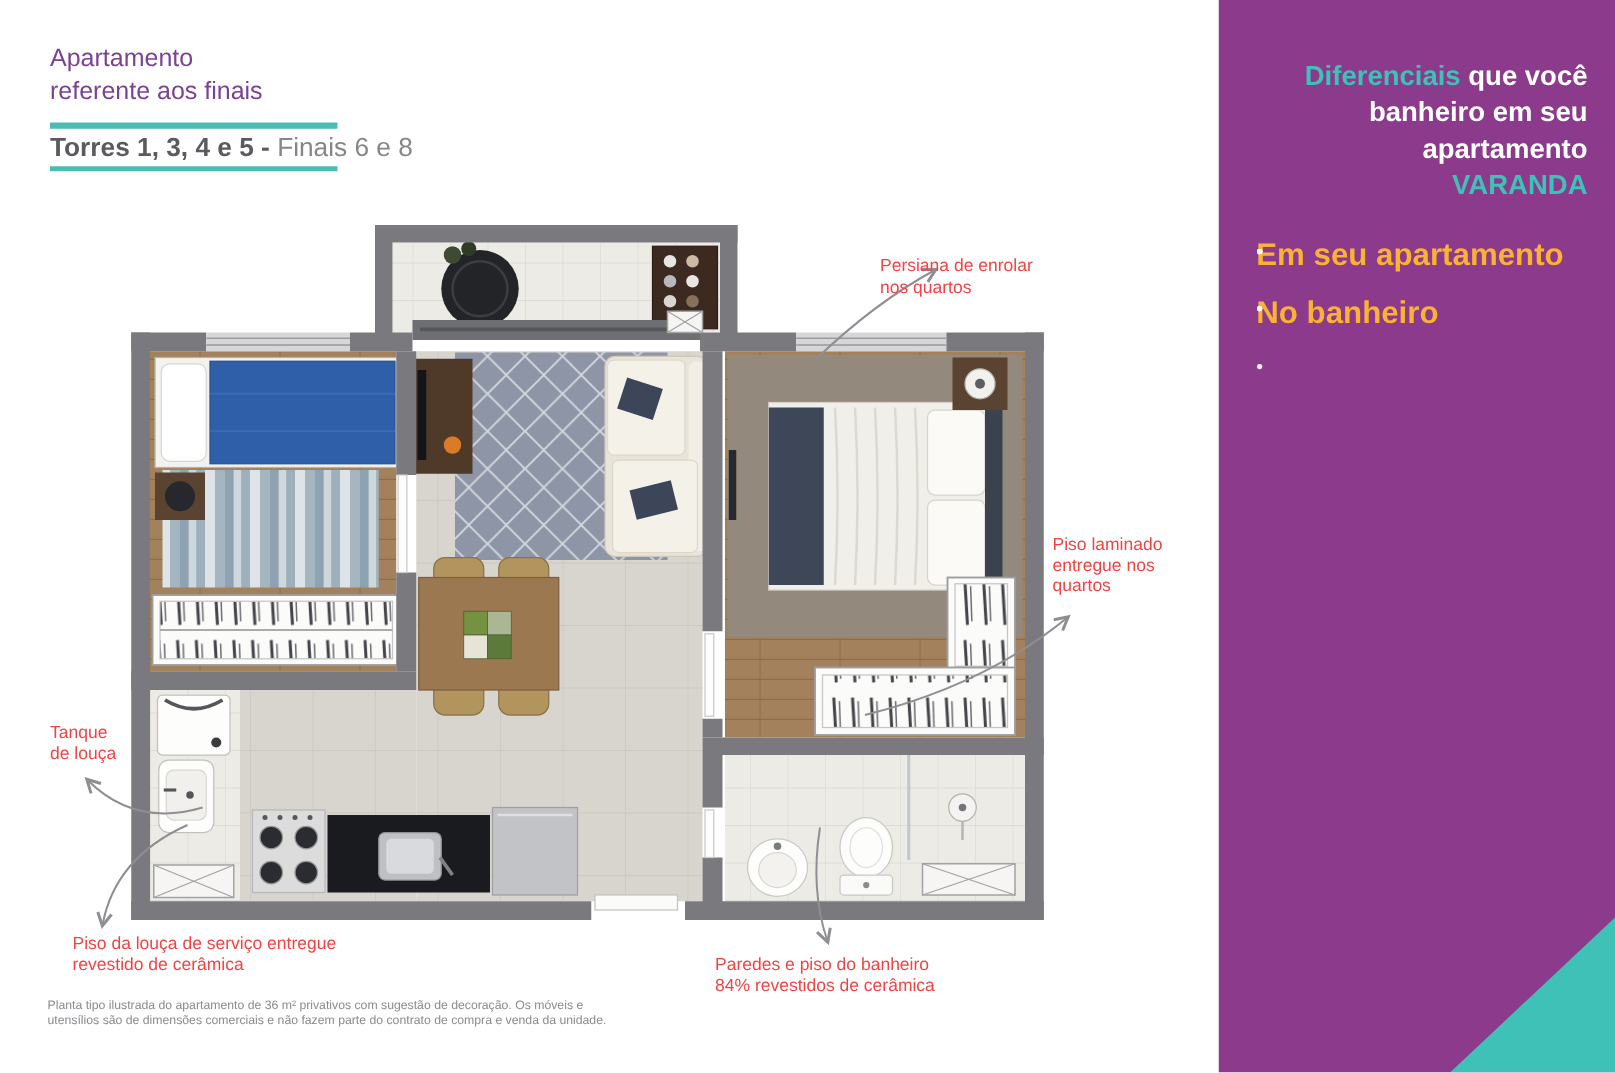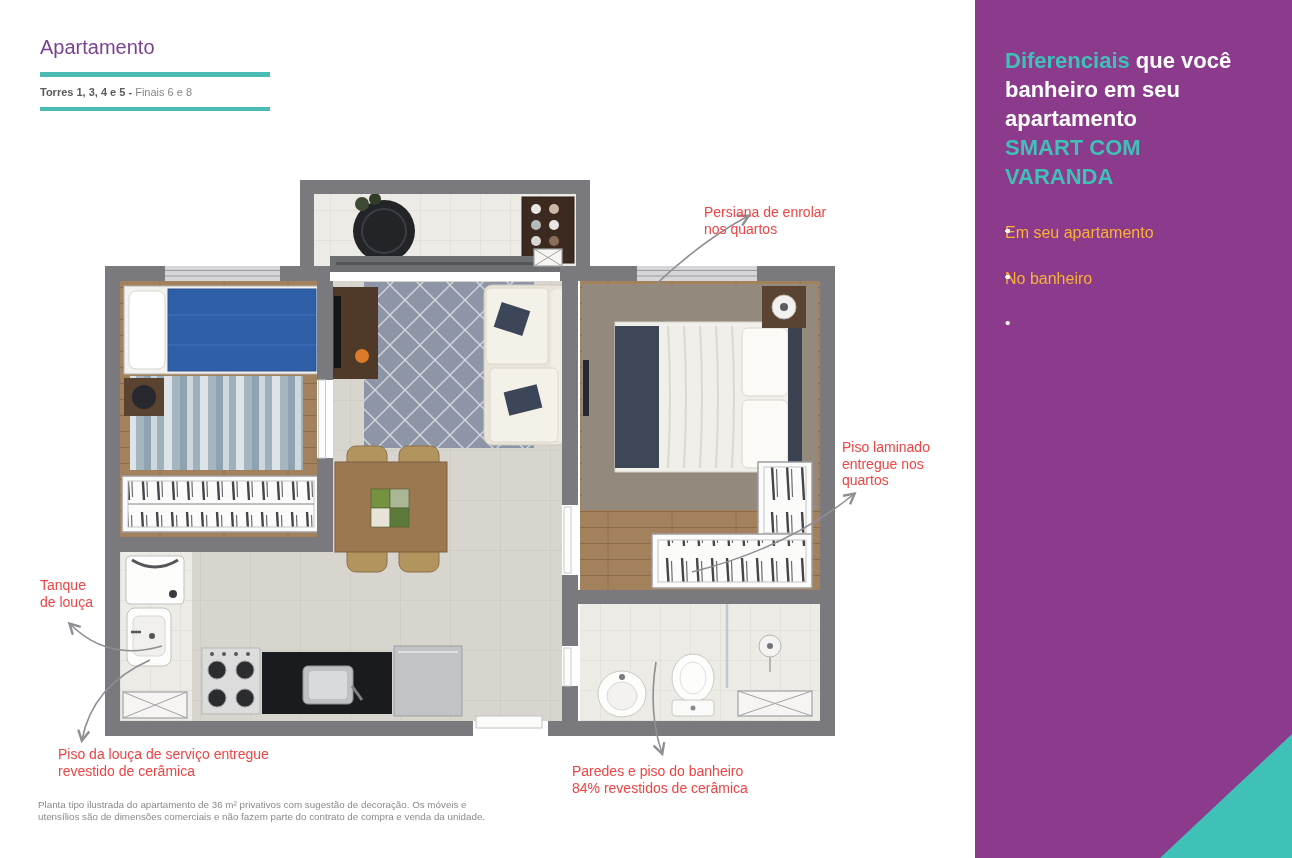--- a/index.html
+++ b/index.html
@@ -7,58 +7,59 @@
               font-family:"Liberation Sans", sans-serif; }
   .canvas { position:relative; width:1104px; height:858px; background:#fff; }
 
   
   .header { position:absolute; left:40px; top:34px; width:320px; }
   .header .kicker   { font-size:20px; line-height:26px; color:#7b4193; font-weight:500; }
   .header .title    { font-size:23px; line-height:30px; color:#2fb5ac; font-weight:700; letter-spacing:.3px; }
   .header .subtitle { font-size:20px; line-height:26px; color:#7b4193; font-weight:500; }
   .rule  { width:230px; height:5px; background:#4bbcb4; margin-top:12px; }
   .rule2 { width:230px; height:4px; background:#4bbcb4; margin-top:6px; }
-  .towers { margin-top:7px; font-size:11px; line-height:17px; }
+  .towers { margin-top:7px; font-size:21px; line-height:17px; }
   .towers .b { font-weight:700; color:#5b5b5f; }
   .towers .r { font-weight:400; color:#86868a; }
 
   
   .plan-svg { position:absolute; left:0; top:0; }
   .callout { position:absolute; color:#ef4444; font-size:14px; line-height:16.5px;
              white-space:pre-line; font-weight:500; }
   .co-persiana { left:704px; top:204px; }
-  .co-laminado { left:842px; top:439px; }
+  .co-laminado { left:842px; top:427px; }
   .co-tanque   { left:40px;  top:577px; }
   .co-servico  { left:58px;  top:746px; }
   .co-banheiro { left:572px; top:763px; }
   .footnote { position:absolute; left:38px; top:799px; width:500px; color:#8a8a8f;
               font-size:9.8px; line-height:11.5px; white-space:pre-line; }
 
   
   .sidebar { position:absolute; left:975px; top:0; width:317px; height:858px;
              background:#8c3a8c; color:#fff; padding:46px 22px 0 30px; }
-  .sb-title { font-size:22px; line-height:29px; font-weight:700; margin-bottom:30px; }
+  .sb-title { font-size:22px; line-height:29px; font-weight:700; margin-bottom:30px;text-align:right; }
   .sb-title .accent { color:#3fc1b8; }
   .sb-title .plain  { color:#ffffff; }
   ul.sb-list { list-style:none; }
   ul.sb-list li { position:relative; padding-left:14px; font-size:15.5px; line-height:20px;
                   margin-bottom:12px; white-space:pre-line; font-weight:400; }
   ul.sb-list li::before { content:"•"; position:absolute; left:0; top:0; }
-  .sb-section { color:#f9b233; font-size:16px; line-height:24px; font-weight:400;
+  .sb-section { color:#f9b233; font-size:25px; line-height:24px; font-weight:700;
                 margin-top:14px; margin-bottom:22px; }
   .corner-triangle { position:absolute; right:0; bottom:0; width:132px; height:124px;
                      background:#3fc1b8; clip-path:polygon(100% 0, 100% 100%, 0 100%); }
 </style>
 </head>
 <body>
 
 <div class="canvas">
 
   <div class="header">
     <div class="kicker">Apartamento</div>
+    <div class="subtitle">referente aos finais</div>
     <div class="rule"></div>
     <div class="towers">
       <span class="b">Torres 1, 3, 4 e 5 - </span><span class="r">Finais 6 e 8</span>
     </div>
     <div class="rule2"></div>
   </div>
 
   <svg class="plan-svg" width="975" height="858" viewBox="0 0 975 858">
     <defs>
       <pattern id="tileGray" width="50" height="50" patternUnits="userSpaceOnUse">
@@ -312,21 +313,20 @@
 
   <aside class="sidebar">
     <div class="sb-title">
 
         <div class="title-line"><span class="accent">Diferenciais</span><span class="plain"> que você</span></div>
 
         <div class="title-line"><span class="accent"></span><span class="plain">banheiro em seu</span></div>
 
         <div class="title-line"><span class="accent"></span><span class="plain">apartamento</span></div>
 
-        <div class="title-line"><span class="accent">SMART COM</span><span class="plain"></span></div>
 
         <div class="title-line"><span class="accent">VARANDA</span><span class="plain"></span></div>
       </div>
 
     <ul class="sb-list">
 
     <li></li>
         <li></li>
         <li></li>
         <li></li>

